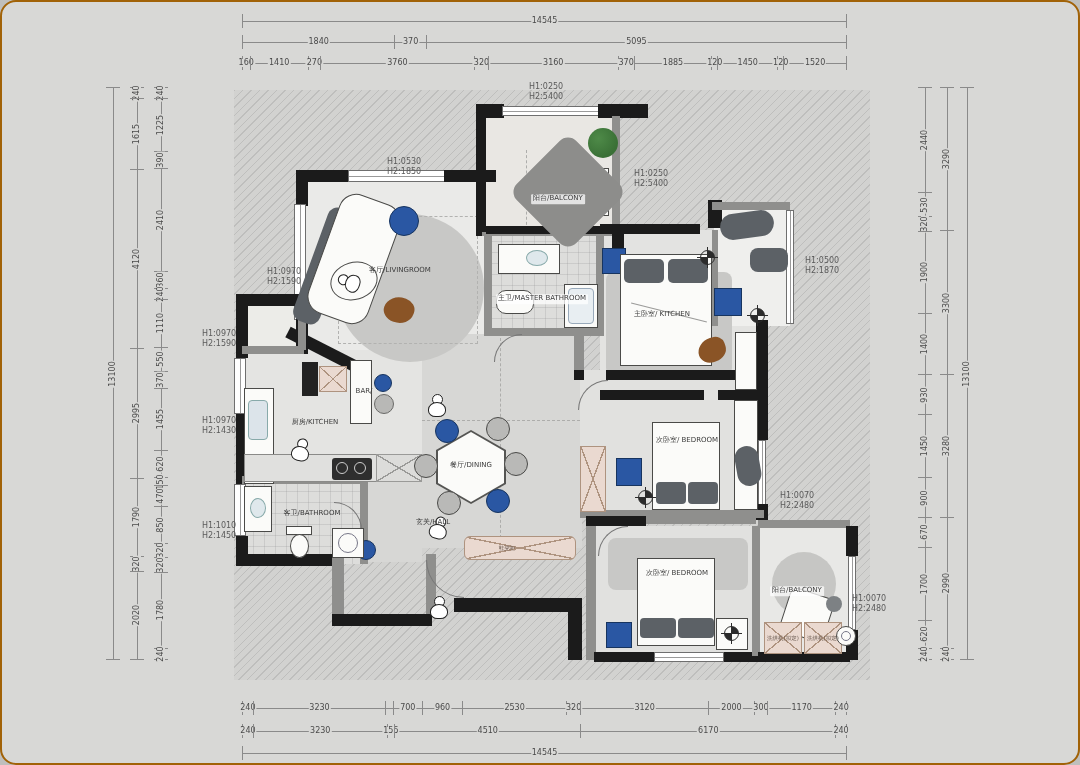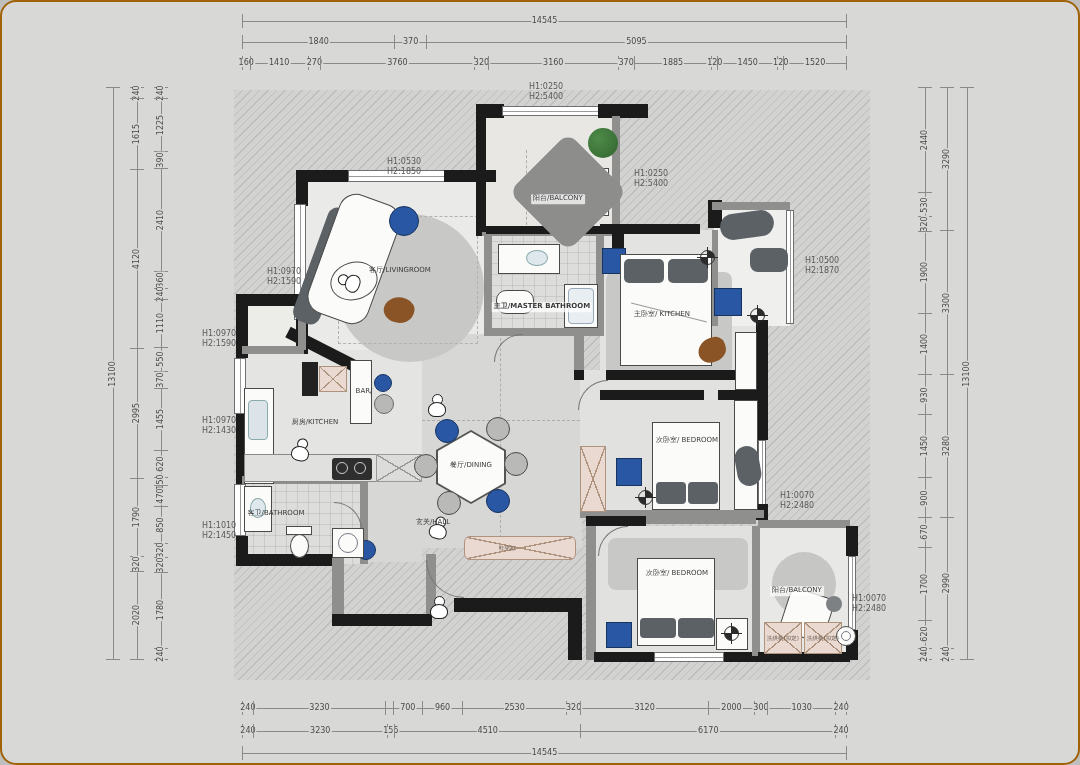--- a/index.html
+++ b/index.html
@@ -320,21 +320,21 @@
       <div class="seg" style="flex-grow: 3120; flex-basis: 0px;">
         <span class="dlab">3120</span>
       </div>
       <div class="seg" style="flex-grow: 1100; flex-basis: 0px;">
         <span class="dlab">2000</span>
       </div>
       <div class="seg" style="flex-grow: 300; flex-basis: 0px;">
         <span class="dlab">300</span>
       </div>
       <div class="seg" style="flex-grow: 1650; flex-basis: 0px;">
-        <span class="dlab">1030</span>
+        <span class="dlab">1170</span>
       </div>
       <div class="seg" style="flex-grow: 240; flex-basis: 0px;">
         <span class="dlab">240</span>
       </div>
     </div>
     <div class="chain h" style="left: 240px; width: 605px; top: 722px;">
       <div class="seg" style="flex-grow: 240; flex-basis: 0px;">
         <span class="dlab">240</span>
       </div>
       <div class="seg" style="flex-grow: 3230; flex-basis: 0px;">
@@ -497,27 +497,27 @@
         <span class="dlab">240</span>
       </div>
     </div>
     <div class="chain v" style="top: 85px; height: 573px; left: 958px;">
       <div class="seg" style="flex-grow: 13100; flex-basis: 0px;">
         <span class="dlab">13100</span>
       </div>
     </div>
     <div class="rlabel" style="left: 398px; top: 269px;">客厅/LIVINGROOM</div>
     <div class="rlabel chip" style="left: 556px; top: 197px;">阳台/BALCONY</div>
-    <div class="rlabel chip" style="left: 540px; top: 305px; font-weight: bold;">主卫/MASTER BATHROOM</div>
+    <div class="rlabel chip" style="left: 540px; top: 297px;">主卫/MASTER BATHROOM</div>
     <div class="rlabel" style="left: 660px; top: 313px;">主卧室/ KITCHEN</div>
     <div class="rlabel" style="left: 313px; top: 421px;">厨房/KITCHEN</div>
     <div class="rlabel" style="left: 362px; top: 390px;">BAR/</div>
     <div class="rlabel" style="left: 469px; top: 464px;">餐厅/DINING</div>
     <div class="rlabel" style="left: 431px; top: 521px;">玄关/HALL</div>
-    <div class="rlabel" style="left: 274px; top: 512px;">客卫/BATHROOM</div>
+    <div class="rlabel" style="left: 291px; top: 512px; padding-left: 38px;">客卫/BATHROOM</div>
     <div class="rlabel" style="left: 685px; top: 439px;">次卧室/ BEDROOM</div>
     <div class="rlabel" style="left: 675px; top: 572px;">次卧室/ BEDROOM</div>
     <div class="rlabel chip" style="left: 795px; top: 589px;">阳台/BALCONY</div>
     <div class="hnote" style="left: 527px; top: 80px;">
       <div>H1:0250</div>
       <div>H2:5400</div>
     </div>
     <div class="hnote" style="left: 632px; top: 167px;">
       <div>H1:0250</div>
       <div>H2:5400</div>

